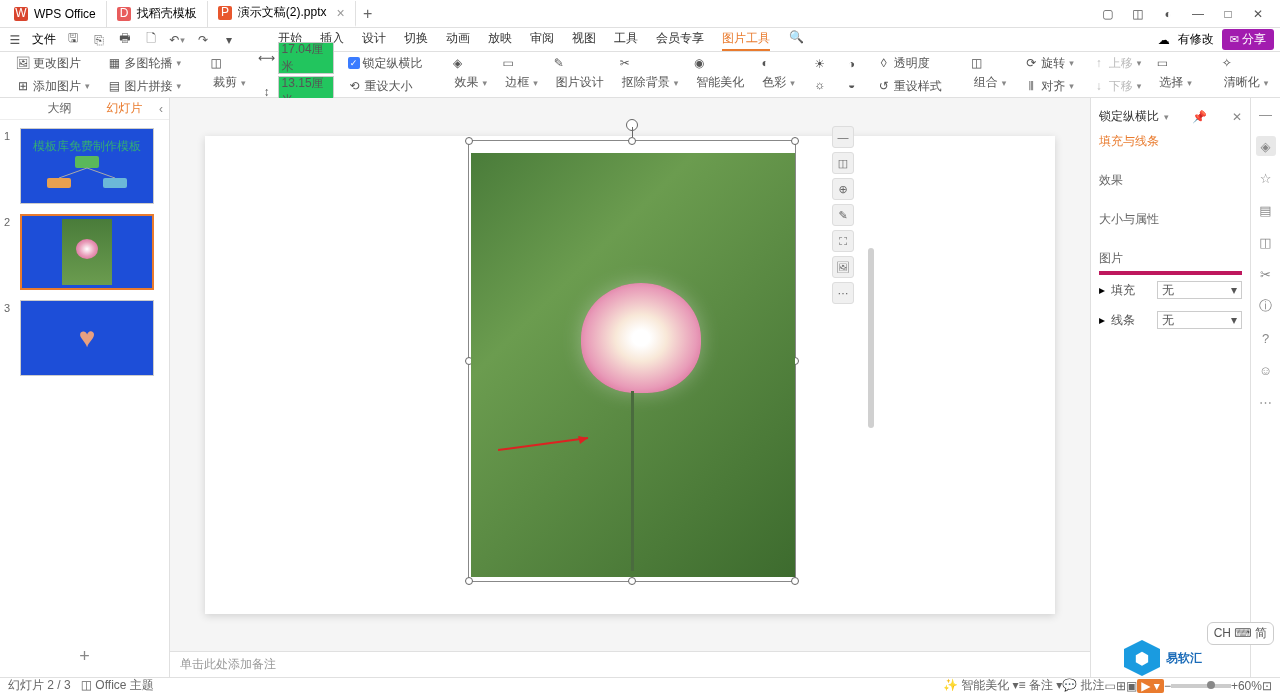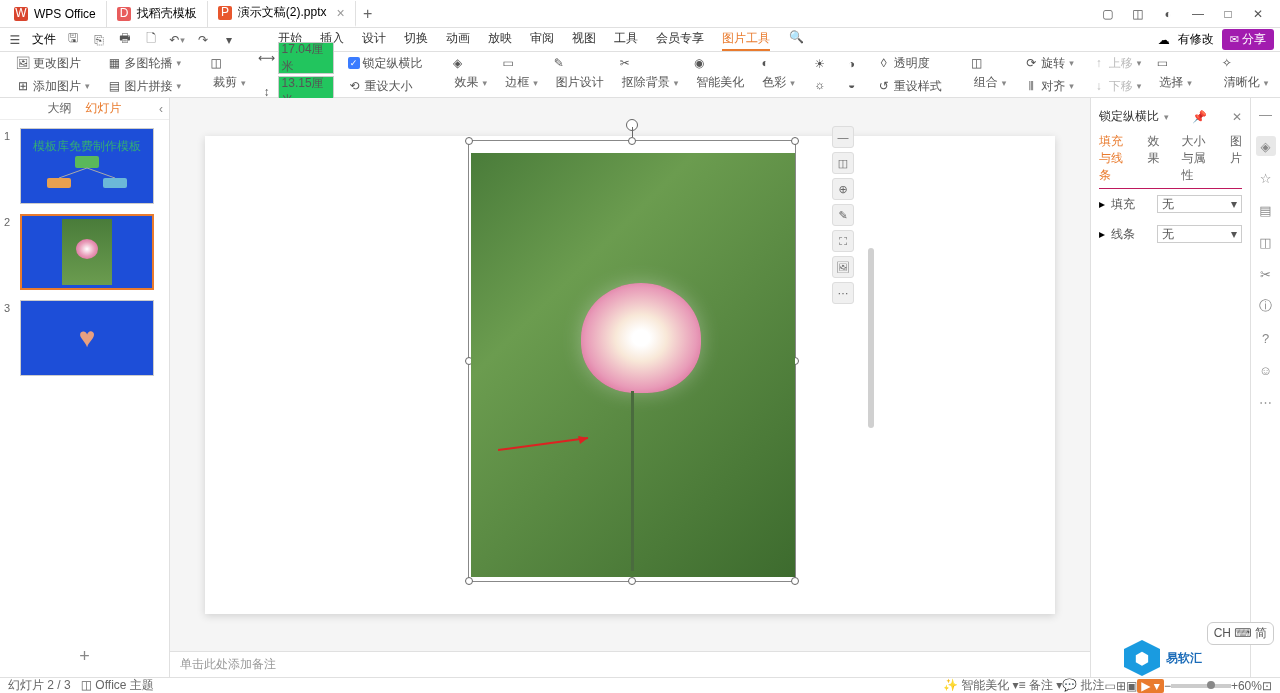--- a/index.html
+++ b/index.html
@@ -25,21 +25,21 @@
 .tool-row { display:flex; align-items:center; gap:4px;}
 .tool-btn { display:flex; align-items:center; gap:3px; padding:2px 4px; cursor:pointer; white-space:nowrap;}
 .tool-sep { width:1px; height:36px; background:#e0e0e0; margin:0 4px;}
 .tool-icn { width:14px; height:14px; display:inline-flex; align-items:center; justify-content:center;}
 .drop { font-size:9px; color:#888; margin-left:1px;}
 .input-box { width:56px; height:32px; border:1px solid #ccc; font-size:11px; padding:0 3px; display:flex; align-items:center; background:#22c55e;}
 .chk { width:12px; height:12px; background:#3b7cff; border-radius:2px; display:inline-flex; align-items:center; justify-content:center; color:#fff; font-size:9px;}
 .workspace { display:flex; height:calc(100% - 28px - 24px - 46px - 16px); position:relative;}
 .thumb-panel { width:170px; border-right:1px solid #e0e0e0; display:flex; flex-direction:column;}
 .thumb-tabs { height:22px; display:flex; align-items:center; justify-content:center; gap:14px; border-bottom:1px solid #eee; font-size:11px;}
-.thumb-tabs span { cursor:pointer; color:#666;}
+.thumb-tabs span { cursor:pointer; color:#666;margin-left:21px;}
 .thumb-tabs span.active { color:#e97b2e;}
 .thumb-tabs .collapse { position:absolute; right:6px; color:#888;}
 .thumb-list { flex:1; overflow:auto; padding:8px 4px;}
 .thumb-item { display:flex; gap:4px; margin-bottom:10px;}
 .thumb-num { width:12px; font-size:11px; color:#666; padding-top:2px;}
 .thumb { width:134px; height:76px; border:1px solid #ccc; background:#1d4ed8; display:flex; align-items:center; justify-content:center; cursor:pointer;}
 .thumb.selected { border:2px solid #e97b2e;}
 .thumb-add { text-align:center; color:#888; font-size:18px; padding:10px; cursor:pointer;}
 .canvas-area { flex:1; background:#f5f5f5; display:flex; flex-direction:column; position:relative;}
 .canvas-wrap { flex:1; display:flex; align-items:center; justify-content:center; position:relative; overflow:hidden;}
@@ -55,21 +55,21 @@
 .flower-img::before{content:"";position:absolute;left:110px;top:130px;width:120px;height:110px;background:radial-gradient(ellipse,#fff 10%,#f8e8d8 30%,#e89bb8 65%,#d4568c 90%);border-radius:50% 50% 45% 45%;box-shadow:0 0 20px rgba(255,255,255,0.3);}
 .flower-img::after{content:"";position:absolute;left:160px;top:238px;width:3px;height:180px;background:#4a6b3e;}
 .arrow { position:absolute; left:328px; top:338px; width:96px; height:16px; pointer-events:none;}
 .float-tools { position:absolute; right:236px; top:28px; width:22px; display:flex; flex-direction:column; gap:4px;}
 .float-btn { width:22px; height:22px; background:#f0f0f0; border:1px solid #ddd; border-radius:3px; display:flex; align-items:center; justify-content:center; cursor:pointer; font-size:11px; color:#666;}
 .notes { height:26px; background:#fff; border-top:1px solid #e0e0e0; padding:4px 10px; color:#999; font-size:11px;}
 .scroll-v { position:absolute; right:216px; top:150px; width:6px; height:180px; background:#d0d0d0; border-radius:3px;}
 .prop-panel { width:160px; border-left:1px solid #e0e0e0; background:#fff; padding:6px 8px; font-size:11px;}
 .prop-header { display:flex; align-items:center; gap:4px; padding:4px 0; color:#333;}
 .prop-header .pin { margin-left:auto; color:#888; cursor:pointer;}
-.prop-tabs { display:flex; gap:22px; border-bottom:1px solid #be185d; padding:4px 0; font-size:11px;}
+.prop-tabs { display:flex; gap:22px; border-bottom:4px solid #be185d; padding:4px 0; font-size:11px;flex-direction:column;}
 .prop-tabs span { cursor:pointer; color:#666;}
 .prop-tabs span.active { color:#e97b2e;}
 .prop-row { display:flex; align-items:center; gap:6px; padding:6px 0;}
 .prop-row .lbl { flex:0 0 40px; color:#555;}
 .prop-select { flex:1; height:18px; border:1px solid #ccc; padding:0 4px; display:flex; align-items:center; font-size:11px; color:#555; cursor:pointer;}
 .side-rail { width:30px; border-left:1px solid #e0e0e0; display:flex; flex-direction:column; align-items:center; padding:6px 0; gap:12px;}
 .rail-btn { width:20px; height:20px; display:flex; align-items:center; justify-content:center; color:#888; cursor:pointer; font-size:13px;}
 .rail-btn.active { background:#e8e8e8; border-radius:3px;}
 .statusbar { height:16px; display:flex; align-items:center; border-top:1px solid #e0e0e0; padding:0 8px; font-size:11px; color:#666; gap:10px;}
 .status-right { margin-left:auto; display:flex; align-items:center; gap:0;}

